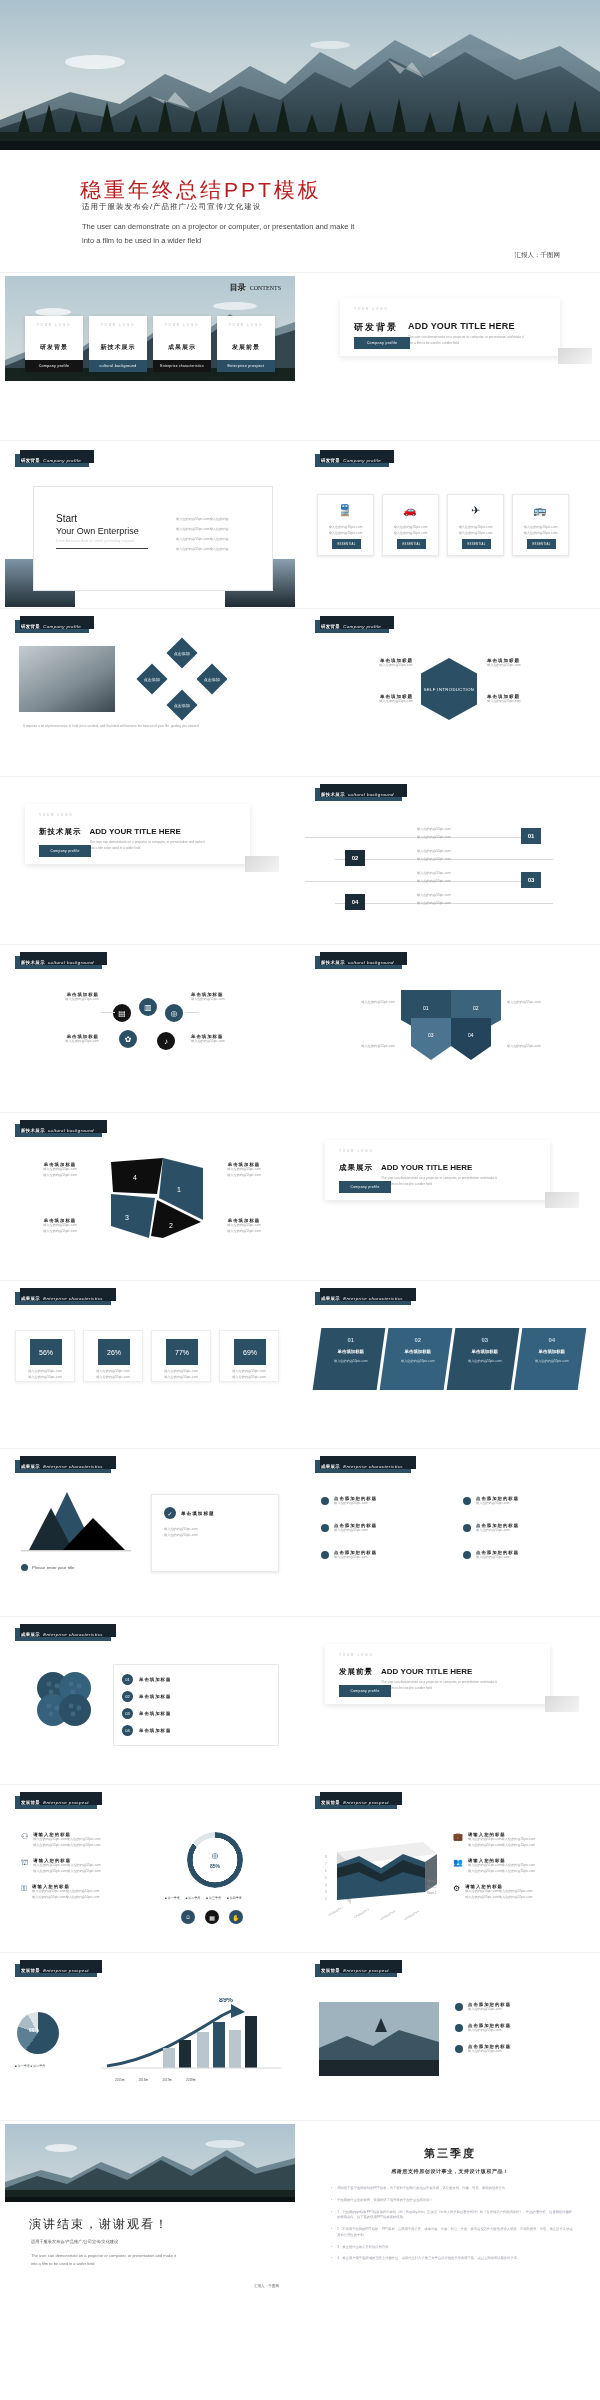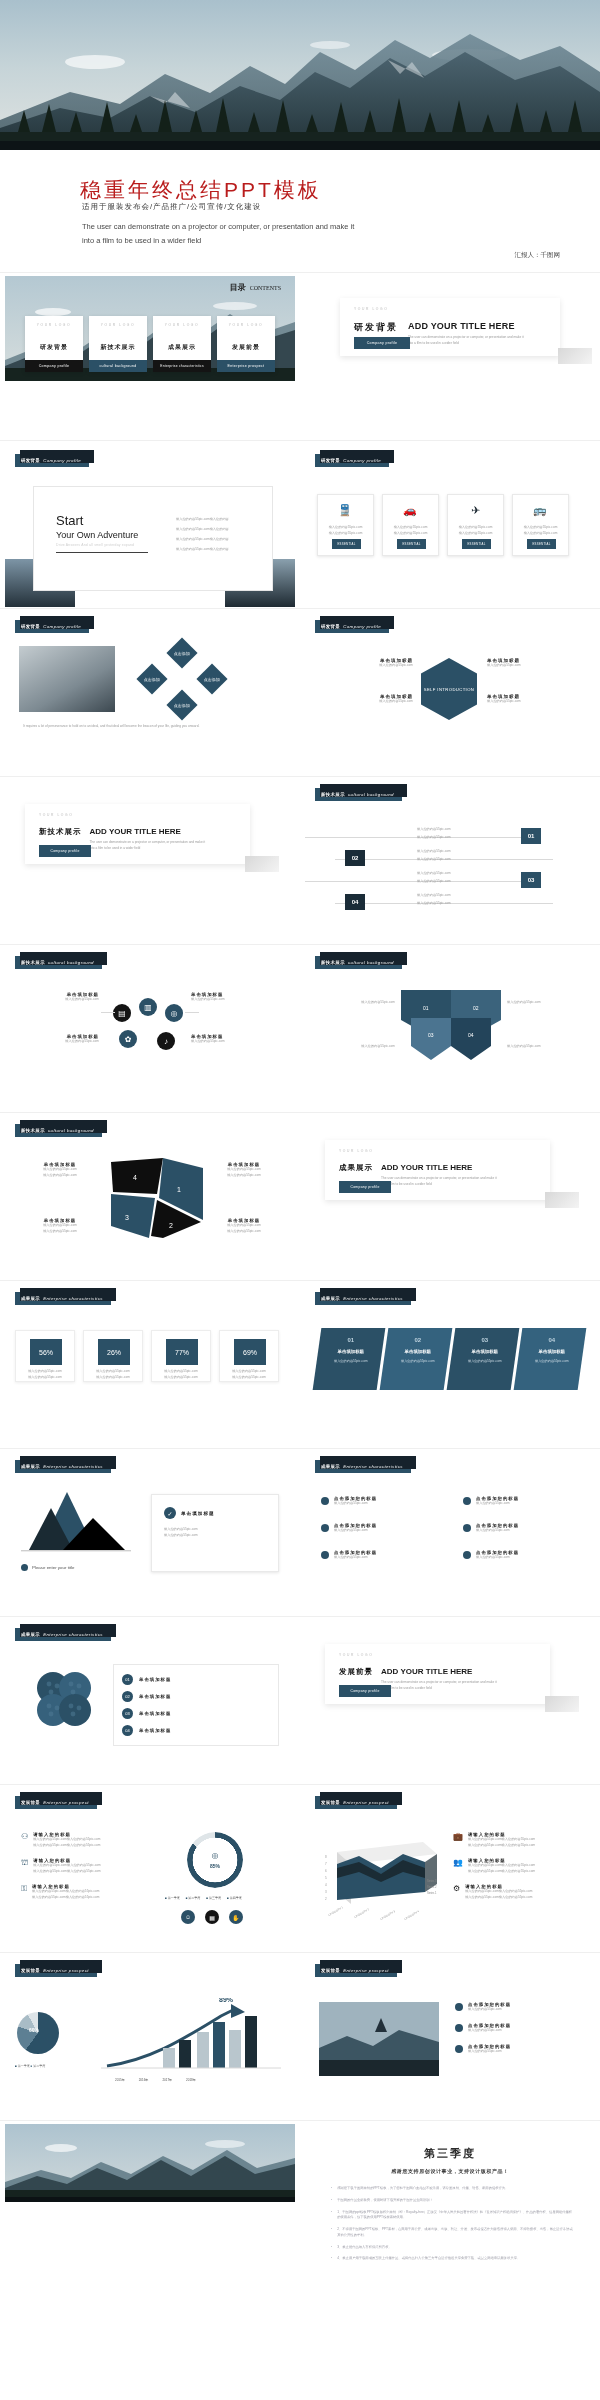--- a/index.html
+++ b/index.html
@@ -245,22 +245,22 @@
   <div class="sep" style="top:440px"></div>
 
   <div class="slide half" style="left:5px;top:444px;">
     <div class="tag" style="left:10px;top:10px">
       <b>研发背景</b><span class="en">Company profile</span>
     </div>
     <div style="position:absolute;left:0;bottom:0;width:70px;height:48px;background:linear-gradient(180deg,#7d95a6,#24313a)"></div>
     <div style="position:absolute;right:0;bottom:0;width:70px;height:48px;background:linear-gradient(180deg,#8aa0ae,#1e2a32)"></div>
     <div style="position:absolute;left:28px;top:42px;width:240px;height:105px;background:#fff;border:1px solid #e6e6e6">
       <div style="position:absolute;left:22px;top:26px;">
-        <div style="font-size:13px;color:#1a1a1a">Start</div>
-        <div style="font-size:9px;color:#1a1a1a;margin-top:2px">Your Own Adventure</div>
+        <div style="font-size:10px;color:#1a1a1a">Start</div>
+        <div style="font-size:9px;color:#1a1a1a;margin-top:2px">Your Own Enterprise</div>
         <div class="en-tiny" style="margin-top:3px;color:#cfcfcf">Drive Answers And all smell yesterday expand</div>
         <div style="width:92px;height:1.4px;background:#3f3f3f;margin-top:5px"></div>
       </div>
       <div style="position:absolute;left:142px;top:30px">
         <div class="body-tiny">输入您的内容55pic.com输入您的内容</div>
         <div class="body-tiny" style="margin-top:4px">输入您的内容55pic.com输入您的内容</div>
         <div class="body-tiny" style="margin-top:4px">输入您的内容55pic.com输入您的内容</div>
         <div class="body-tiny" style="margin-top:4px">输入您的内容55pic.com输入您的内容</div>
       </div>
     </div>
@@ -906,20 +906,29 @@
           </defs>
         <rect width="290" height="78" fill="url(#sk3)"></rect>
         <ellipse cx="56" cy="24" rx="16" ry="4" fill="#fff" opacity=".65"></ellipse>
         <ellipse cx="220" cy="20" rx="20" ry="4" fill="#fff" opacity=".55"></ellipse>
         <path d="M0,58 L36,46 L66,54 L96,38 L126,50 L158,32 L188,46 L222,26 L252,44 L290,34 L290,78 L0,78 Z" fill="#5d7884" opacity=".85"></path>
         <path d="M0,64 L32,52 L62,60 L92,44 L122,56 L156,36 L186,52 L220,32 L250,50 L290,40 L290,78 L0,78 Z" fill="#33474f"></path>
         <rect x="0" y="66" width="290" height="12" fill="#16231f"></rect>
         <rect x="0" y="74" width="290" height="4" fill="#0c1214"></rect>
       </svg>
     </div>
+    <div style="position:absolute;left:0;right:0;top:78px;bottom:0;background:#fff">
+      <div style="font-size:12px;letter-spacing:2px;color:#1d1d1d;margin:14px 0 0 24px">演讲结束，谢谢观看！</div>
+      <div style="font-size:4.2px;color:#555;margin:6px 0 0 26px">适用于服装发布会/产品推广/公司宣传/文化建设</div>
+      <div style="font-size:4px;color:#777;margin:8px 0 0 26px;line-height:2">
+        <div>The user can demonstrate  on a projector or computer, or presentation and make it</div>
+        <div>into a film  to be used in a wider field</div>
+      </div>
+      <div style="position:absolute;right:16px;bottom:6px;font-size:3.6px;color:#666">汇报人：千图网</div>
+    </div>
   </div>
 
   <div class="slide half" style="left:305px;top:2124px;height:170px;">
     <div style="padding-top:22px">
       <div class="cr-title">第三季度</div>
       <div class="cr-sub">感谢您支持原创设计事业，支持设计版权产品！</div>
       <div class="cr-list">
         <div class="cr-li">
             <span class="b">•</span>
             <span>感谢您下载千图网原创的PPT模板，为了您和千图网心血结晶不被滥用，请尊重原创、传播、转售、盗用的侵权行为。</span>

